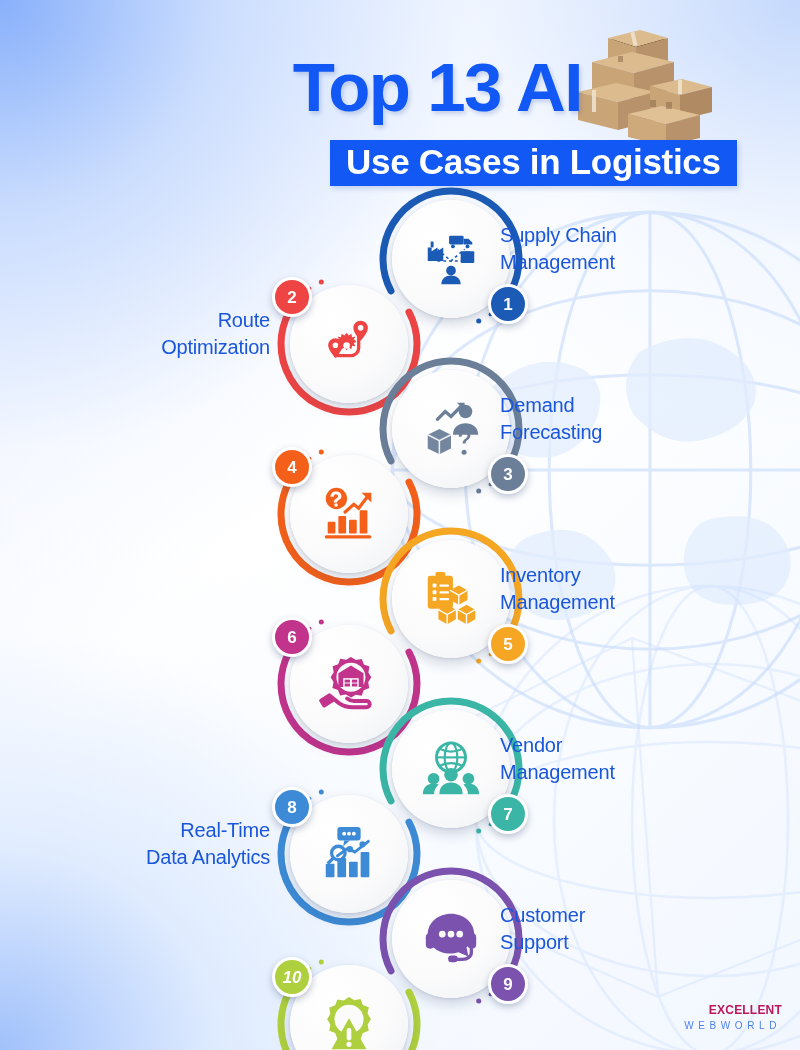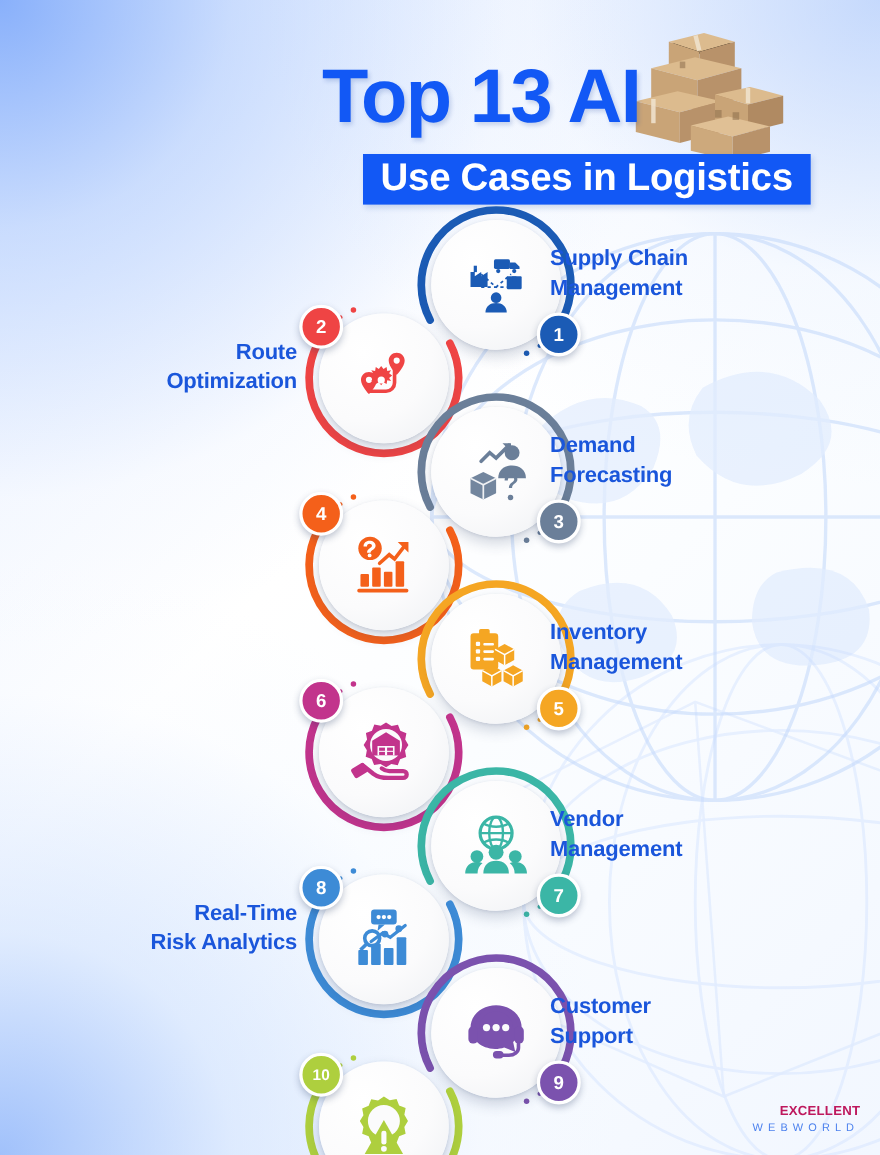--- a/index.html
+++ b/index.html
@@ -93,26 +93,26 @@
     width: 40px; height: 40px; border-radius: 50%;
     border: 3px solid #ffffff;
     box-shadow: 0 3px 7px rgba(40,60,100,0.30);
     color: #ffffff;
     font-size: 17px; font-weight: 700;
     display: flex; align-items: center; justify-content: center;
     line-height: 1;
   }
   .badge.br { right: -18px; bottom: -6px; }   
   .badge.tl { left: -18px; top: -8px; }       
-  .badge.ten { font-size: 14px; }
+  .badge.ten { font-size: 17px; font-style: italic; }
 
   
   .label {
     position: absolute; top: 22px;
-    font-size: 20px; font-weight: 700; line-height: 27px;
+    font-size: 20px; font-weight: 400; line-height: 27px;
     color: #1a56db; letter-spacing: -0.2px;
     white-space: pre-line;
   }
   .label.right { left: 500px; width: 280px; text-align: left; }
   .label.left  { left: 20px;  width: 250px; text-align: right; }
 
   
   #logo { position: absolute; right: 18px; bottom: 18px; text-align: right; }
   #logo-top {
     font-size: 12px; font-weight: 700; color: #be185d;
@@ -545,21 +545,21 @@
             <circle cx="33" cy="27" r="3.2"></circle>
       <g fill="none" stroke="#3d8bd6" stroke-width="3.4">
         <circle cx="21" cy="31" r="7"></circle>
               <line x1="15.5" y1="36.5" x2="10" y2="42"></line>
       </g>
     </svg>
         </div>
         <div class="badge tl" style="background: rgb(61, 139, 214);">8</div>
       </div>
       <div class="label left">Real-Time
-Risk Analytics</div>
+Data Analytics</div>
     </div>
     <div class="item" style="top: 684px;">
       <div class="node right">
         <div class="ring">
           <svg width="146" height="146" viewBox="0 0 146 146">
       <path d="M 133.0 104.9 A 68 68 0 1 0 13.0 104.9" fill="none" stroke="#7b52ae" stroke-width="7" stroke-linecap="round"></path>
     </svg>
         </div>
         <div class="dots"><svg width="152" height="152" viewBox="0 0 152 152">
             <circle cx="97.0" cy="11.3" r="2.5" fill="#7b52ae"></circle>

